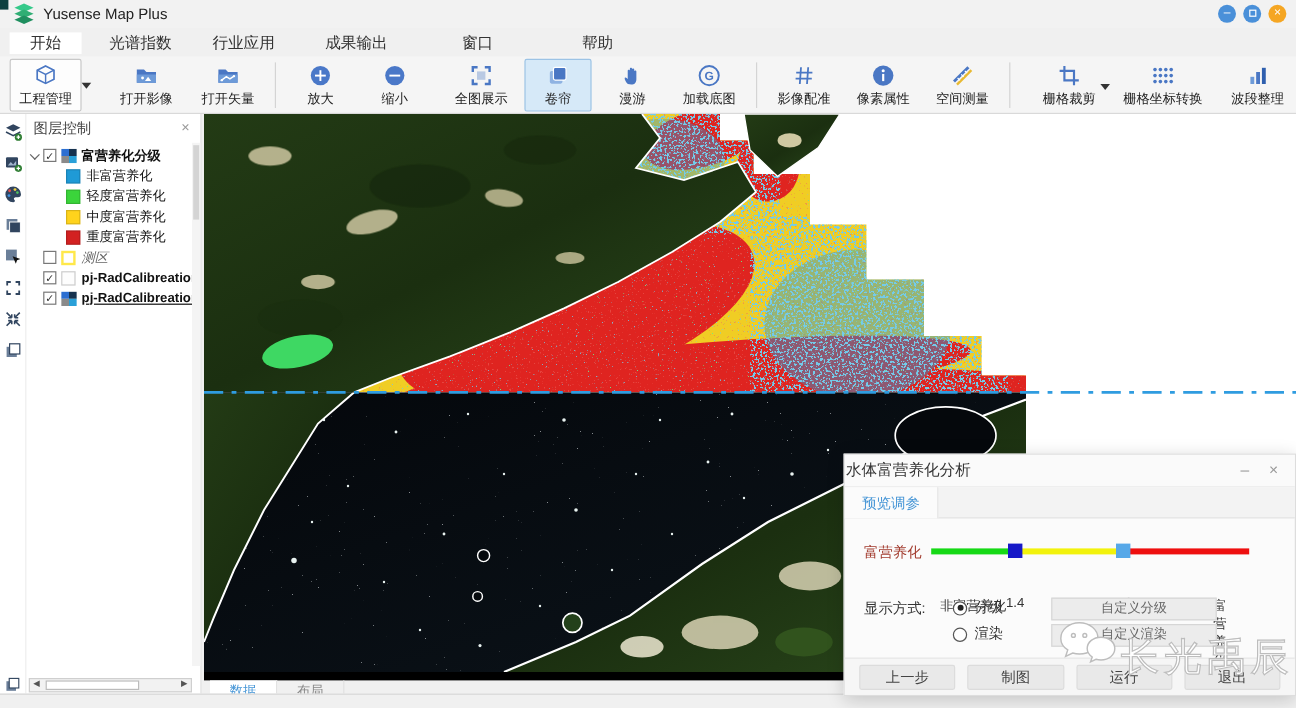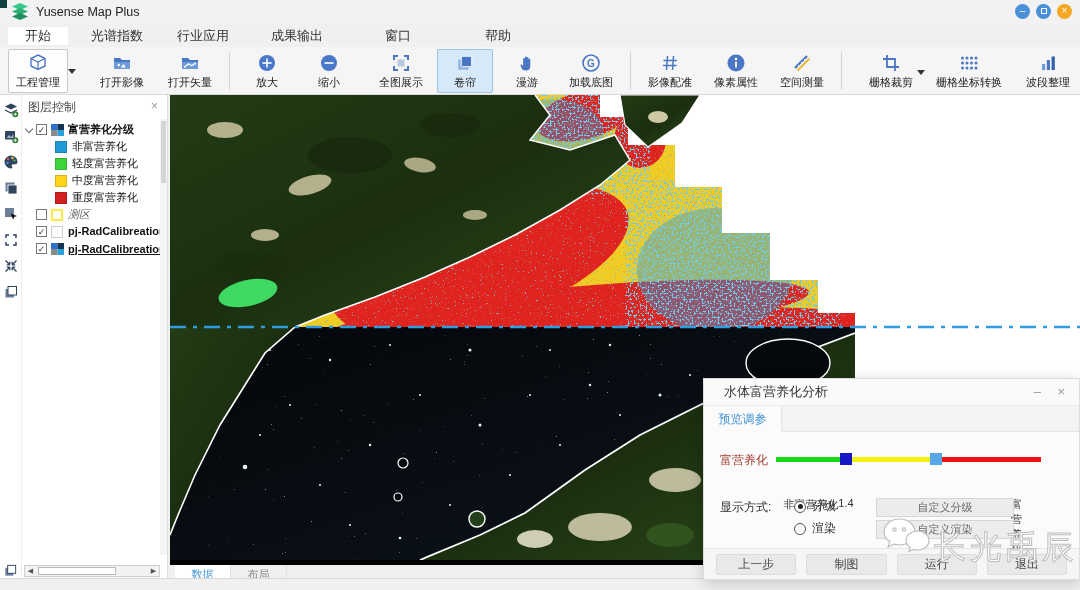--- a/index.html
+++ b/index.html
@@ -61,29 +61,29 @@
   .hscroll { position:absolute; left:24px; top:470px; width:136px; height:12px; background:#f2f2f2; border:1px solid #cfcfcf; display:flex; align-items:center; }
   .harrow { width:11px; height:10px; font-size:7px; line-height:10px; text-align:center; color:#555; cursor:pointer; }
   .hthumb { height:8px; width:78px; background:#fff; border:1px solid #bbb; margin-left:2px; cursor:pointer; }
   .bl-icon { position:absolute; left:3px; top:468px; width:15px; height:15px; }
 
   
   .map-wrap { position:absolute; left:170px; top:95px; width:910px; height:465px; background:#fff; }
   .map-wrap svg { display:block; }
 
   
-  .bottom-tabs { position:absolute; left:170px; top:560px; width:910px; height:18px; background:#f0f0f0; display:flex; border-top:5px solid #000000; }
+  .bottom-tabs { position:absolute; left:170px; top:560px; width:910px; height:18px; background:#f0f0f0; display:flex; border-top:7px solid #000000; }
   .btab { width:56px; text-align:center; font-size:11px; line-height:18px; color:#888; border-right:1px solid #e2e2e2; cursor:pointer; }
   .btab.active { background:#fff; color:#4595d6; }
   .bottom-strip { position:absolute; left:0; top:578px; width:1080px; height:12px; background:#f0f0f0; border-top:1px solid #d8d8d8; }
 
   
   .dialog { position:absolute; left:703px; top:378px; width:377px; height:202px; background:#fbfbfb; border:1px solid #ddd; box-shadow:0 3px 14px rgba(0,0,0,.18); z-index:40; }
   .dlg-title { position:relative; height:27px; background:#fafafa; border-bottom:1px solid #eee; display:flex; align-items:center; }
-  .dlg-title span.t { margin-left:20px; font-size:13px; color:#333; }
+  .dlg-title span.t { margin-left:1px; font-size:13px; color:#333; }
   .dlg-ctl { position:absolute; top:5px; color:#999; font-size:13px; cursor:pointer; }
   .dlg-min { right:38px; } .dlg-x { right:14px; }
   .dlg-tabs { position:relative; height:26px; background:#f3f3f3; border-bottom:1px solid #e4e4e4;text-decoration:underline; }
   .dlg-tab { position:absolute; left:0; top:0; width:78px; height:26px; background:#fbfbfb; border-right:1px solid #e4e4e4; color:#4595d6; font-size:12px; text-align:center; line-height:26px; cursor:pointer; }
   .dlg-body { position:relative; height:98px; }
   .sl-label { position:absolute; left:16px; top:20px; font-size:12px; color:#a23b2e; }
   .sl-track { position:absolute; left:72px; top:25px; width:265px; height:5px; display:flex; }
   .sl-seg { height:5px; }
   .sl-handle { position:absolute; top:-4px; width:12px; height:12px; cursor:pointer; }
   .sl-caption { position:absolute; top:40px; font-size:11px; color:#333; transform:translateX(-50%); }

